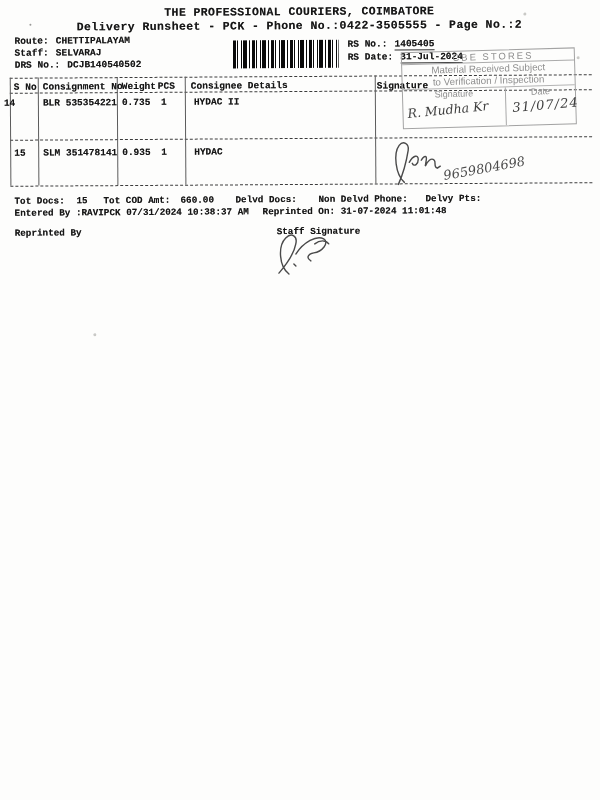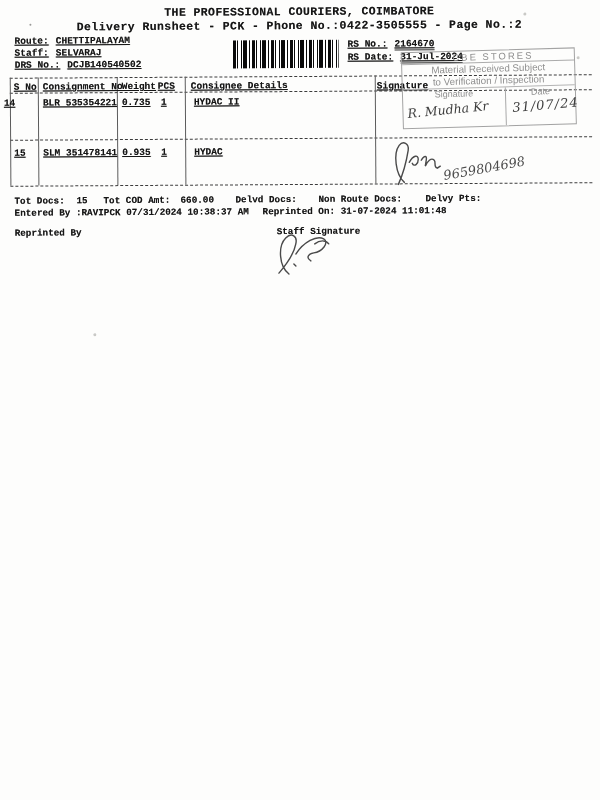--- a/index.html
+++ b/index.html
@@ -7,21 +7,21 @@
     position:relative;width:600px;height:800px;margin:0 auto;
     background:#fdfdfc;overflow:hidden;
     font-family:"Liberation Mono","DejaVu Sans Mono",monospace;
     color:#161616;
   }
   .content{position:absolute;left:0;top:0;width:600px;height:800px;
     transform:rotate(-0.35deg);transform-origin:300px 120px;}
   .txt{position:absolute;font-weight:bold;white-space:nowrap;
     text-shadow:0 0 .4px rgba(20,20,20,.55);}
   .sz-title{font-size:11.5px;letter-spacing:.4px;}
-  .sz-body{font-size:9.5px;text-decoration:underline;}
+  .sz-body{font-size:9.5px;}
   .sz-foot{font-size:9.3px;}
   .center{left:0;width:600px;text-align:center;}
   .label{margin-right:7px;}
   .uline{border-bottom:1.2px solid #2e2e2e;padding-bottom:0px;}
   
   .barcode{position:absolute;left:233px;top:40px;width:106px;height:28px;
     background:repeating-linear-gradient(90deg,
       #0a0a0a 0px,#0a0a0a 3px,#fff 3px,#fff 4px,
       #0a0a0a 4px,#0a0a0a 5px,#fff 5px,#fff 8px,
       #0a0a0a 8px,#0a0a0a 9px,#fff 9px,#fff 10px,
@@ -69,21 +69,21 @@
     <div class="txt sz-body" style="left:15px;top:46px">
       <span class="label">Staff:</span><span>SELVARAJ</span>
     </div>
     <div class="txt sz-body" style="left:15px;top:58px">
       <span class="label">DRS No.:</span><span>DCJB140540502</span>
     </div>
 
     <div class="barcode"></div>
 
     <div class="txt sz-body" style="left:348px;top:39px">
-      <span class="label">RS No.:</span><span class="uline">2164670</span>
+      <span class="label">RS No.:</span><span class="uline">1405405</span>
     </div>
     <div class="txt sz-body" style="left:348px;top:52px">
       <span class="label">RS Date:</span><span class="uline">31-Jul-2024</span>
     </div>
 
     <div class="hline" style="top:76px"></div>
     <div class="hline" style="top:91px"></div>
     <div class="hline" style="top:138px"></div>
     <div class="hline" style="top:184px"></div>
     <div class="vline" style="left:10px"></div>
@@ -135,21 +135,21 @@
           <div class="hand date-hand">31/07/24</div>
         </div>
       </div>
     </div>
 
     <div class="txt sz-foot" style="left:14px;top:194px">Tot Docs:</div>
     <div class="txt sz-foot" style="left:76px;top:194px">15</div>
     <div class="txt sz-foot" style="left:103px;top:194px">Tot COD Amt:</div>
     <div class="txt sz-foot" style="left:180px;top:194px">660.00</div>
     <div class="txt sz-foot" style="left:235px;top:194px">Delvd Docs:</div>
-    <div class="txt sz-foot" style="left:318px;top:194px">Non Route Docs:</div>
+    <div class="txt sz-foot" style="left:318px;top:194px">Non Delvd Phone:</div>
     <div class="txt sz-foot" style="left:425px;top:194px">Delvy Pts:</div>
 
     <div class="txt sz-foot" style="left:14px;top:206px">Entered By :RAVIPCK 07/31/2024 10:38:37 AM</div>
     <div class="txt sz-foot" style="left:262px;top:206px">Reprinted On: 31-07-2024 11:01:48</div>
 
     <div class="txt sz-foot" style="left:14px;top:226px">Reprinted By</div>
     <div class="txt sz-foot" style="left:276px;top:226px">Staff Signature</div>
 
     <svg class="scribble" style="left:266px;top:230px" width="90" height="50" viewBox="0 0 90 50">
       <path d="M22,44 C12,36 11,16 19,8 C25,2 31,6 29,14 C27,24 19,35 12,43"></path>

